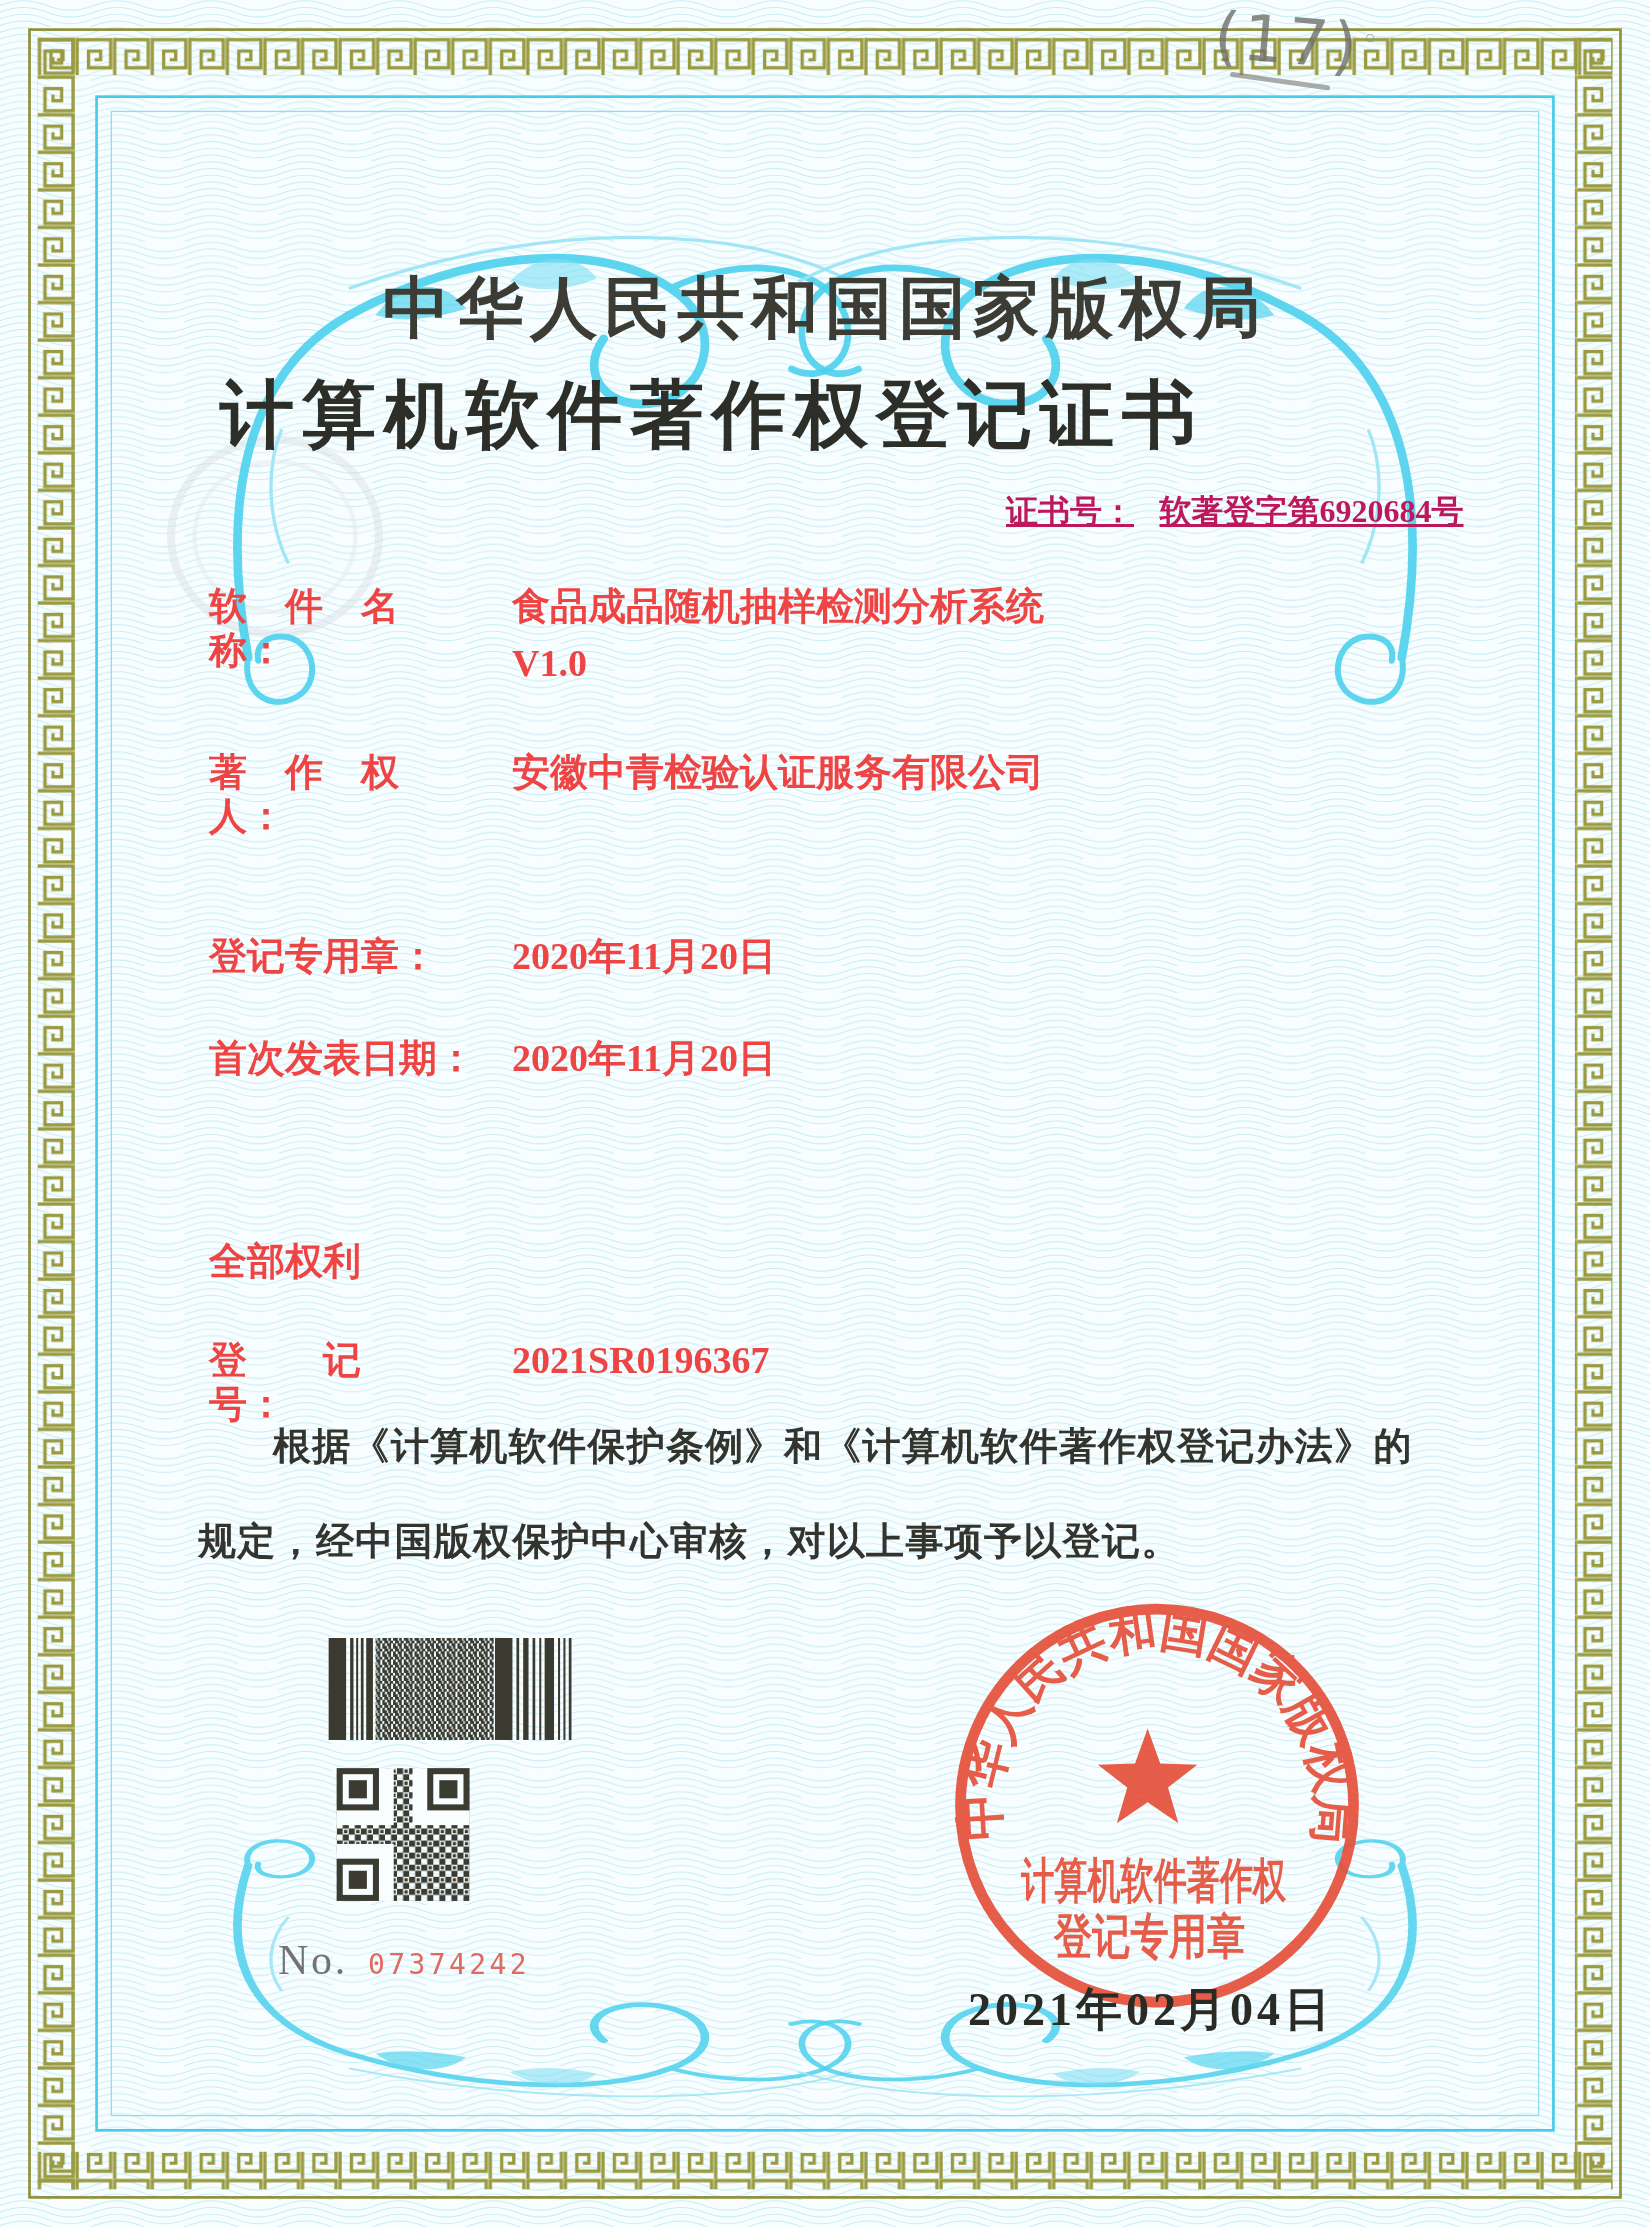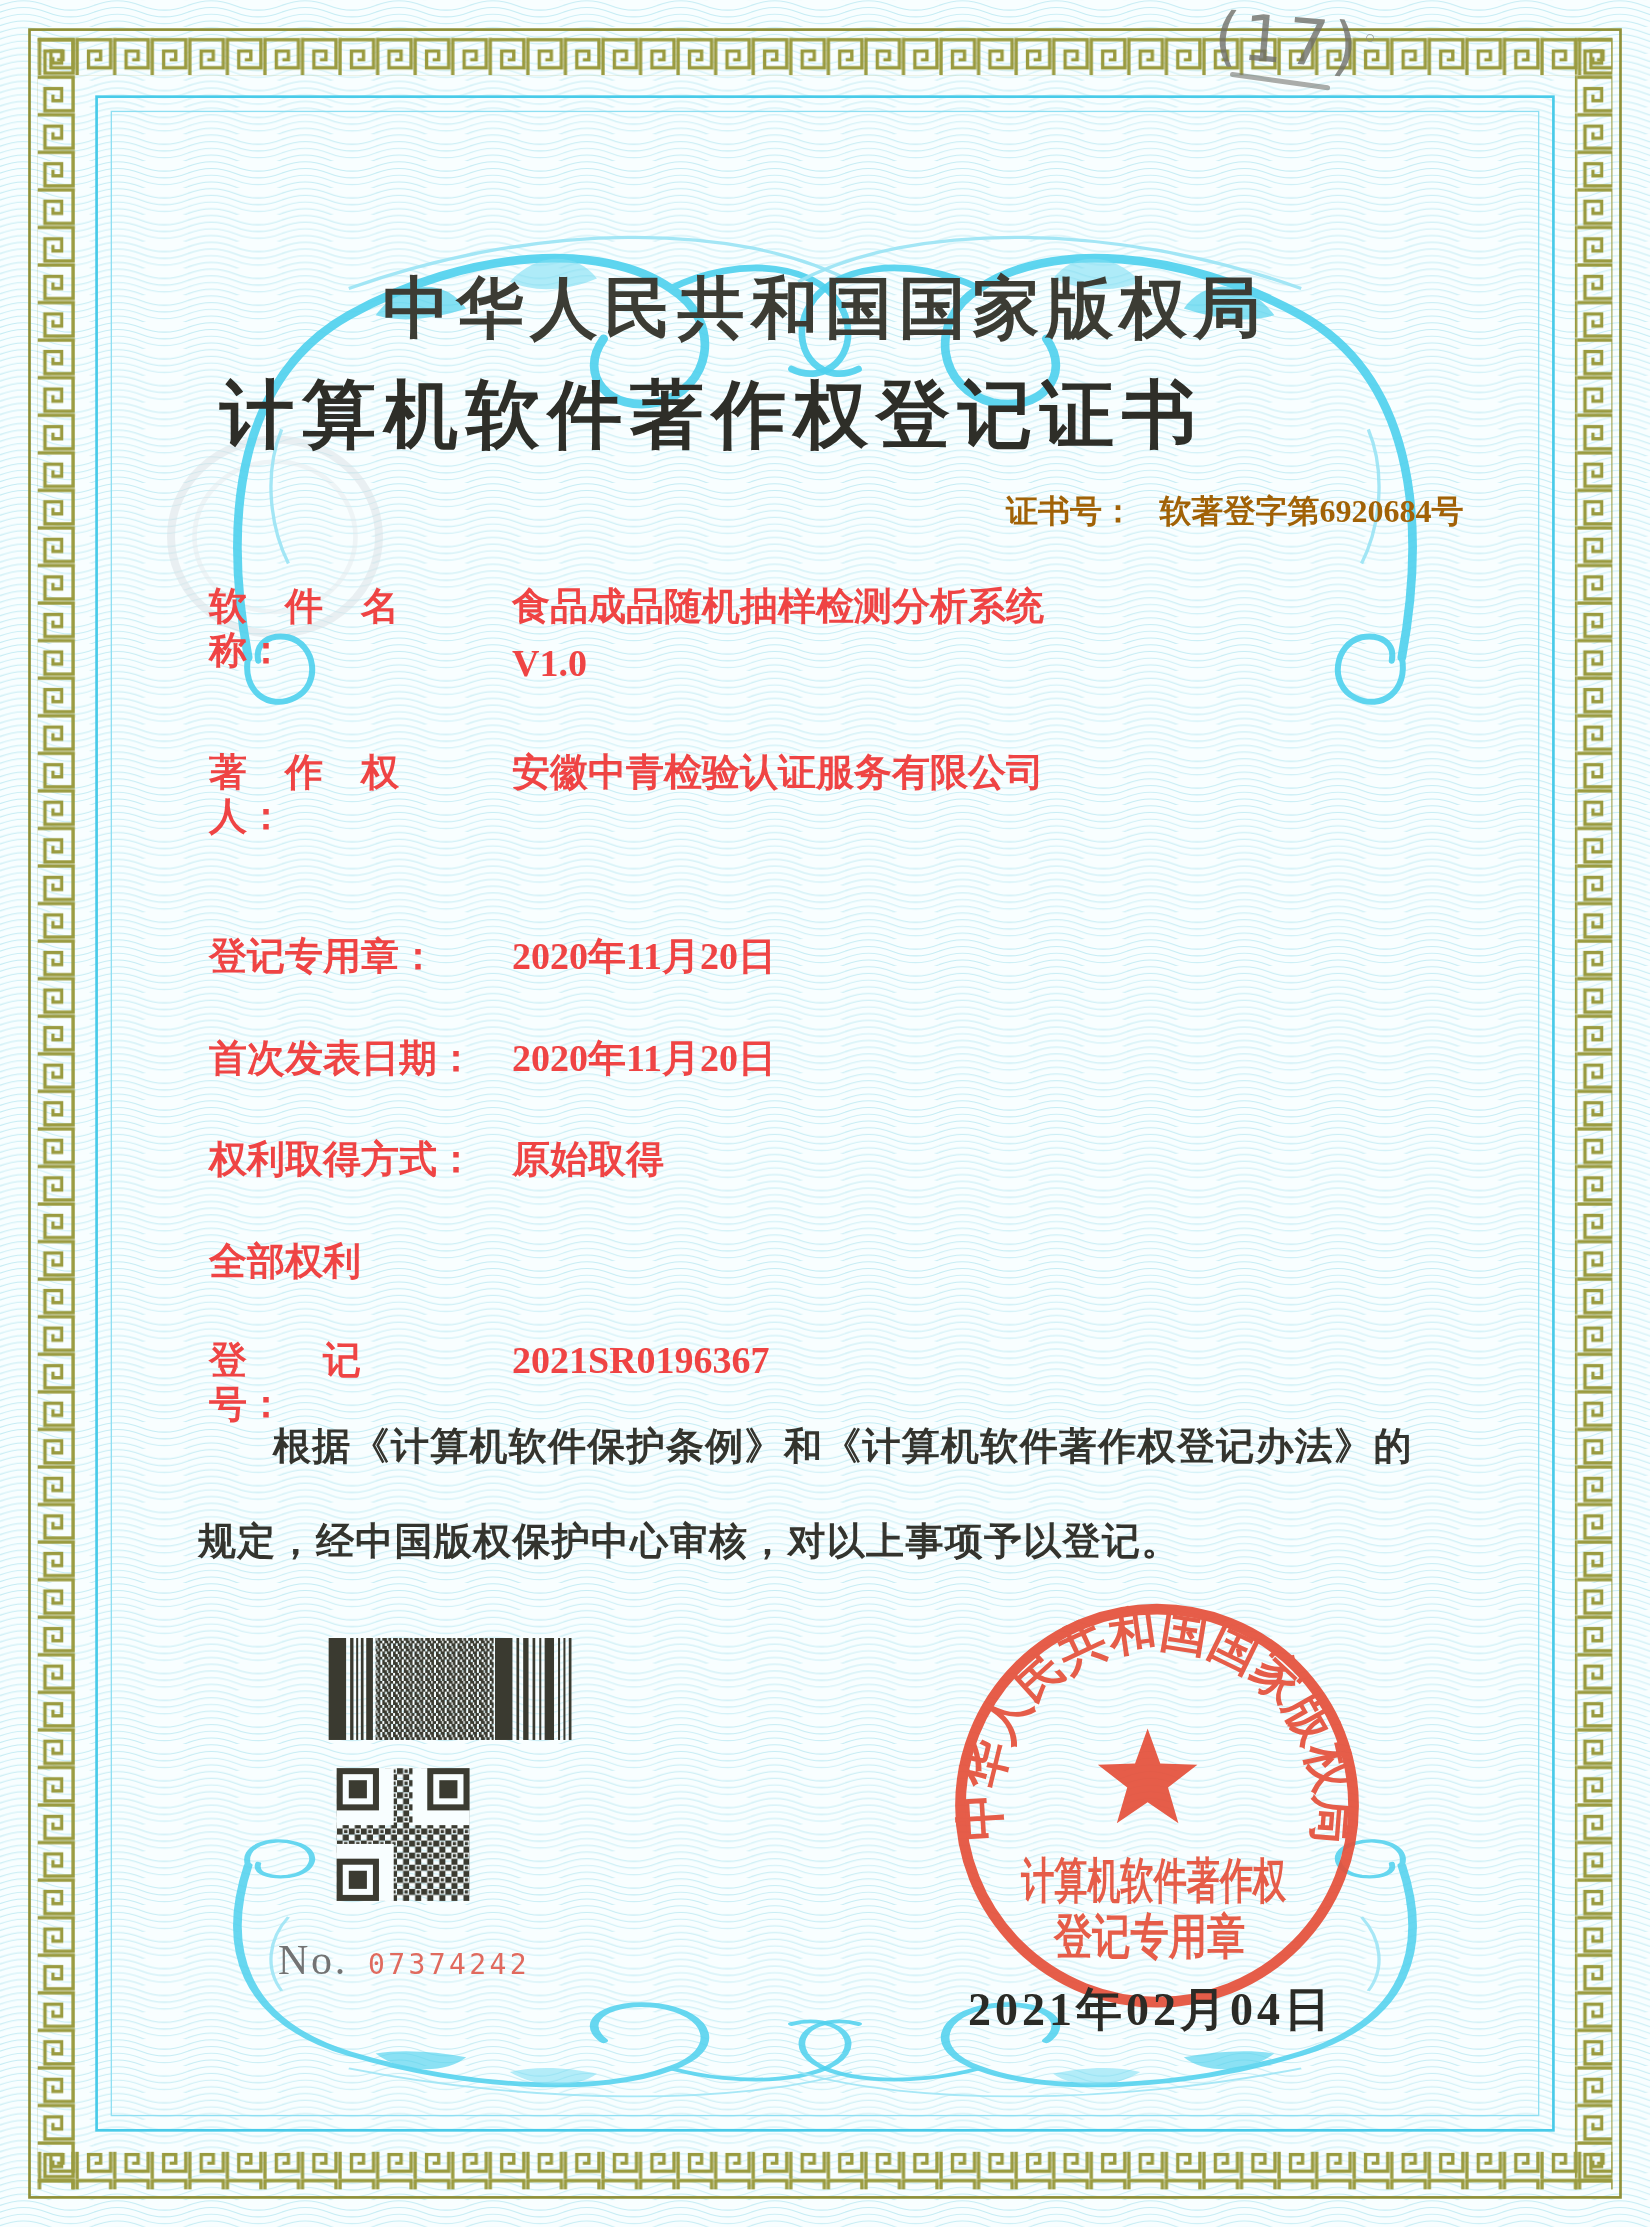--- a/index.html
+++ b/index.html
@@ -16,21 +16,21 @@
   .authority-title{
     top:263px;left:0;width:1650px;text-align:center;
     font-size:67px;font-weight:700;letter-spacing:6.7px;color:#3c3c34;
   }
   .cert-title{
     top:366px;left:0;width:1424px;text-align:center;
     font-size:74px;font-weight:800;letter-spacing:8px;color:#2e2e28;
   }
   .certno{
     top:490px;left:1006px;display:flex;gap:25.5px;
-    font-size:32px;font-weight:700;color:#a16207;
+    font-size:32px;font-weight:700;color:#be185d;text-decoration:underline;
   }
   .frow{
     position:absolute;left:209px;width:1275px;display:flex;
     font-size:38px;font-weight:700;color:#ef4444;line-height:1.15;
   }
   .flab{width:303px;flex:none;}
   .fval{white-space:nowrap;}
   .fval .v2{display:block;margin-top:13.4px;}
   .statement{
     position:absolute;left:198px;width:1261px;
@@ -216,24 +216,20 @@
     <span class="fval">安徽中青检验认证服务有限公司</span>
   </div>
   <div class="frow" style="top:935px">
     <span class="flab">登记专用章：</span>
     <span class="fval">2020年11月20日</span>
   </div>
   <div class="frow" style="top:1037px">
     <span class="flab">首次发表日期：</span>
     <span class="fval">2020年11月20日</span>
   </div>
-  <div class="frow" style="top:1138px">
-    <span class="flab">权利取得方式：</span>
-    <span class="fval">原始取得</span>
-  </div>
   <div class="frow" style="top:1240px">
     <span class="fval">全部权利</span>
   </div>
   <div class="frow" style="top:1339px">
     <span class="flab">登　　记　　号：</span>
     <span class="fval">2021SR0196367</span>
   </div>
 
   <div class="statement st1">根据《计算机软件保护条例》和《计算机软件著作权登记办法》的</div>
   <div class="statement st2">规定，经中国版权保护中心审核，对以上事项予以登记。</div>

